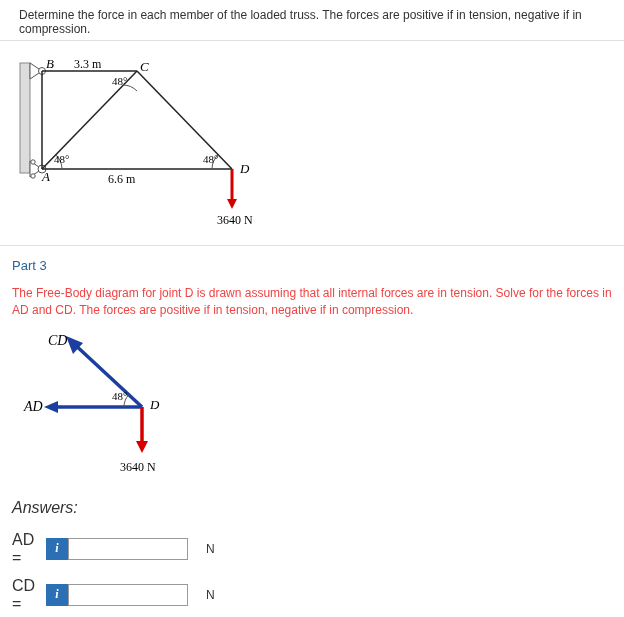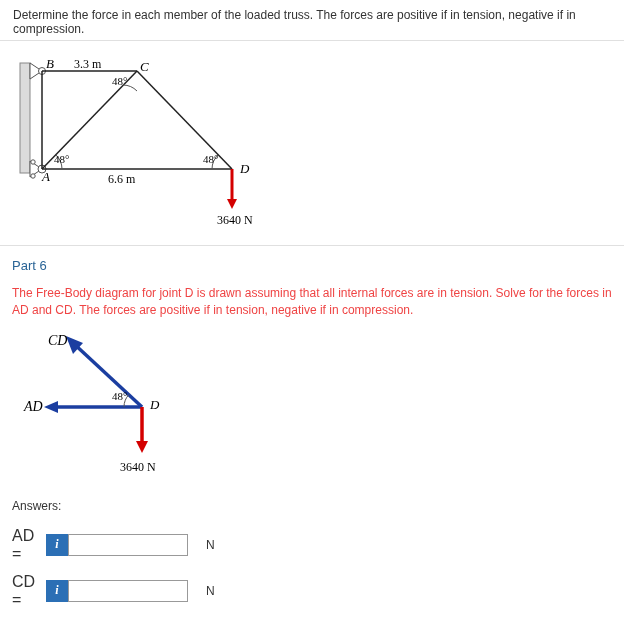--- a/index.html
+++ b/index.html
@@ -3,28 +3,28 @@
   <meta charset="utf-8">
   <style>
     * { box-sizing: border-box; margin: 0; padding: 0; }
     body {
       font-family: Arial, Helvetica, sans-serif;
       font-size: 12px;
       color: #333;
       background: #fff;
       width: 624px;
     }
-    .question { padding: 8px 13px 4px; border-bottom: 1px solid #e0e0e0; }
+    .question { padding: 8px 19px 4px; border-bottom: 1px solid #e0e0e0; }
     .figure-block { padding: 8px 12px 16px; border-bottom: 1px solid #e0e0e0; }
     .svg-wrap { display: block; }
     .part-container { padding: 12px; }
     .part-title { color: #2a6496; font-size: 13px; margin-bottom: 12px; }
     .part-desc { font-size: 12px; color: #ef4444; margin-bottom: 8px; line-height: 1.4; }
     .answers-block { margin-top: 12px; }
-    .answers-title { font-size: 12px; margin-bottom: 14px; }
+    .answers-title { font-size: 16px; margin-bottom: 14px; font-style: italic; }
     .answer-row { display: flex; align-items: center; margin-bottom: 10px; }
     .answer-label { width: 34px; font-size: 16px; }
     .info-btn {
       width: 22px; height: 22px; background:#2b6fb5; color:#fff;
       display:flex; align-items:center; justify-content:center;
       font-family: Georgia, serif; font-style: italic; font-weight: bold;
       font-size: 12px; border:none; cursor:pointer;
     }
     .answer-input {
       width: 120px; height:22px; border:1px solid #999; font-size:12px;
@@ -72,21 +72,21 @@
     <text x="62" y="19" font-size="12">3.3 m</text>
     <text x="96" y="134" font-size="12">6.6 m</text>
     <text x="100" y="36" font-size="11">48°</text>
     <text x="42" y="114" font-size="11">48°</text>
     <text x="191" y="114" font-size="11">48°</text>
     <text x="205" y="175" font-size="12">3640 N</text>
   </svg>
 </div>
 
 <div class="part-container">
-  <div class="part-title">Part 6</div>
+  <div class="part-title">Part 3</div>
   <div class="part-desc">The Free-Body diagram for joint D is drawn assuming that all internal forces are in tension. Solve for the forces in AD and CD. The forces are positive if in tension, negative if in compression.</div>
 
   <svg class="svg-wrap" width="200" height="160" viewBox="0 0 200 160">
 
     <line x1="130" y1="80" x2="40" y2="80" stroke="#1b3ea0" stroke-width="3.5"></line>
     <polygon points="32,80 46,74 46,86" fill="#1b3ea0"></polygon>
 
     <line x1="130" y1="80" x2="60" y2="15" stroke="#1b3ea0" stroke-width="3.5"></line>
     <polygon points="54,9 71,16 61,27" fill="#1b3ea0"></polygon>
 

